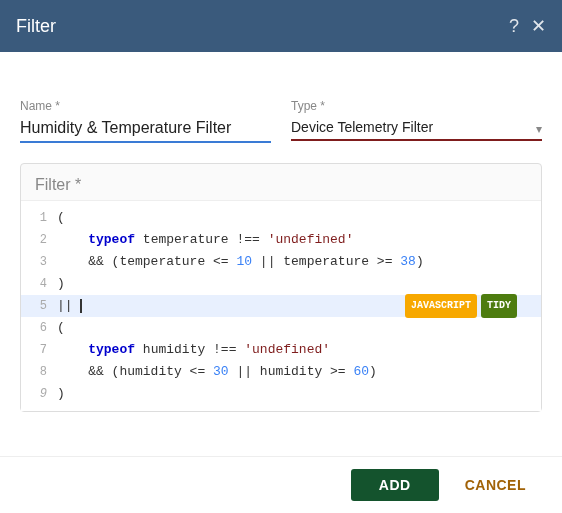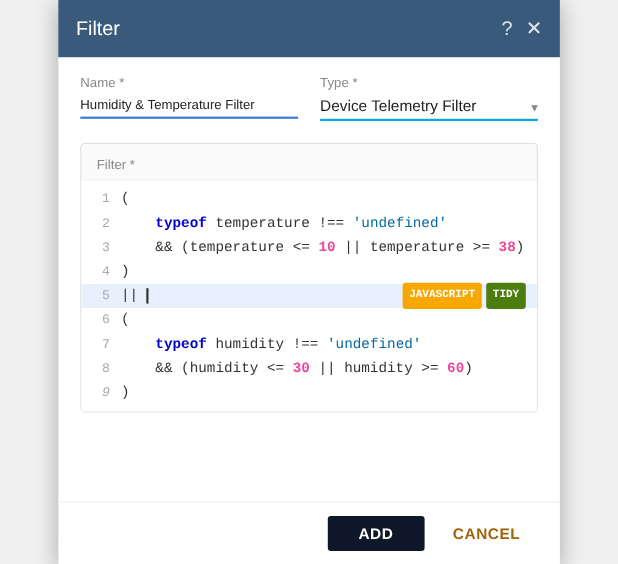--- a/index.html
+++ b/index.html
@@ -7,21 +7,21 @@
       font-family: Arial, sans-serif;
       background: #f0f0f0;
       display: flex;
       justify-content: center;
       align-items: center;
       width: 562px;
       height: 513px;
     }
     .modal {
       background: #fff;
-      width: 456px;
+      width: 562px;
       height: 513px;
       display: flex;
       flex-direction: column;
       box-shadow: 0 4px 20px rgba(0,0,0,0.3);
     }
     .modal-header {
       background: #3a5a7c;
       color: #fff;
       padding: 0 16px;
       height: 52px;
@@ -52,58 +52,59 @@
     }
     .form-row {
       display: flex;
       gap: 20px;
       margin-bottom: 20px;
     }
     .form-field {
       flex: 1;
       display: flex;
       flex-direction: column;
+      margin-top: 31px;
     }
     .form-label {
       font-size: 12px;
       color: #888;
       margin-bottom: 4px;
     }
     .form-value {
-      font-size: 12px;
+      font-size: 16px;
       color: #222;
       padding: 2px 0 4px 0;
       border-bottom: 2px solid #3a7bd5;
     }
     .form-select-wrapper {
       position: relative;
       display: flex;
       align-items: center;
     }
     .form-select-value {
       flex: 1;
       font-size: 14px;
       color: #222;
       padding: 2px 0 4px 0;
-      border-bottom: 2px solid #0ea5e9;
+      border-bottom: 2px solid #7f1d1d;
     }
     .select-arrow {
       position: absolute;
       right: 0;
       color: #888;
       font-size: 12px;
     }
     .filter-section {
       border: 1px solid #ddd;
       border-radius: 4px;
       padding: 12px 0 0 0;
       background: #fafafa;
     }
     .filter-label {
-      font-size: 12px;
+      font-size: 16px;
       color: #888;
       margin-left: 14px;
       margin-bottom: 6px;
     }
     .code-area {
       background: #fff;
       font-family: 'Courier New', Courier, monospace;
       font-size: 13px;
       line-height: 22px;
       padding: 6px 0;
@@ -128,25 +129,25 @@
     }
     .line-number.italic {
       font-style: italic;
     }
     .line-content {
       flex: 1;
       color: #333;
       white-space: pre;
     }
     .kw { color: #0000cd; font-weight: bold; }
-    .str { color: #0369a1; }
-    .num { color: #ec4899; font-weight: bold; }
+    .str { color: #7f1d1d; }
+    .num { color: #3b82f6; }
     .badge-row {
       position: absolute;
-      right: 10px;
+      right: 24px;
       top: 50%;
       transform: translateY(-50%);
       display: flex;
       gap: 4px;
     }
     .badge {
       font-size: 10px;
       font-weight: bold;
       border-radius: 3px;
       padding: 1px 6px;
@@ -168,21 +169,21 @@
       vertical-align: middle;
     }
     .modal-footer {
       padding: 12px 20px;
       display: flex;
       justify-content: flex-end;
       gap: 10px;
       border-top: 1px solid #eee;
     }
     .btn-add {
-      background: #0f172a;
+      background: #14532d;
       color: #fff;
       border: none;
       padding: 8px 28px;
       font-size: 14px;
       font-weight: 600;
       border-radius: 3px;
       cursor: pointer;
       letter-spacing: 0.5px;
     }
     .btn-cancel {

